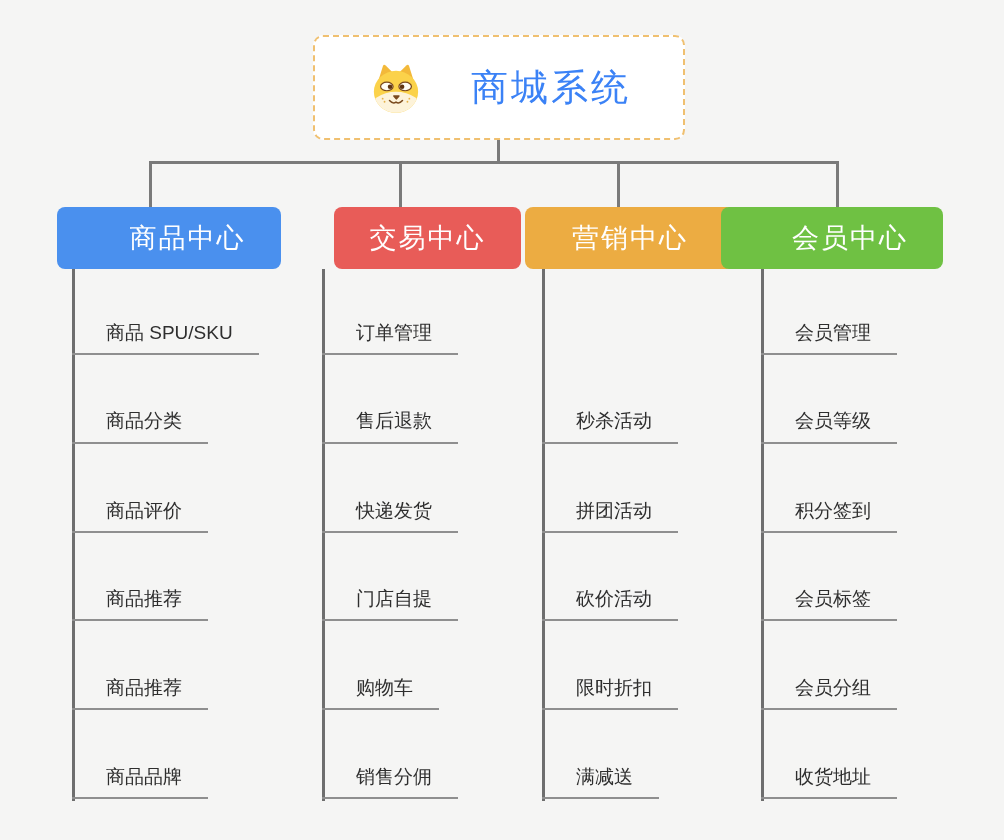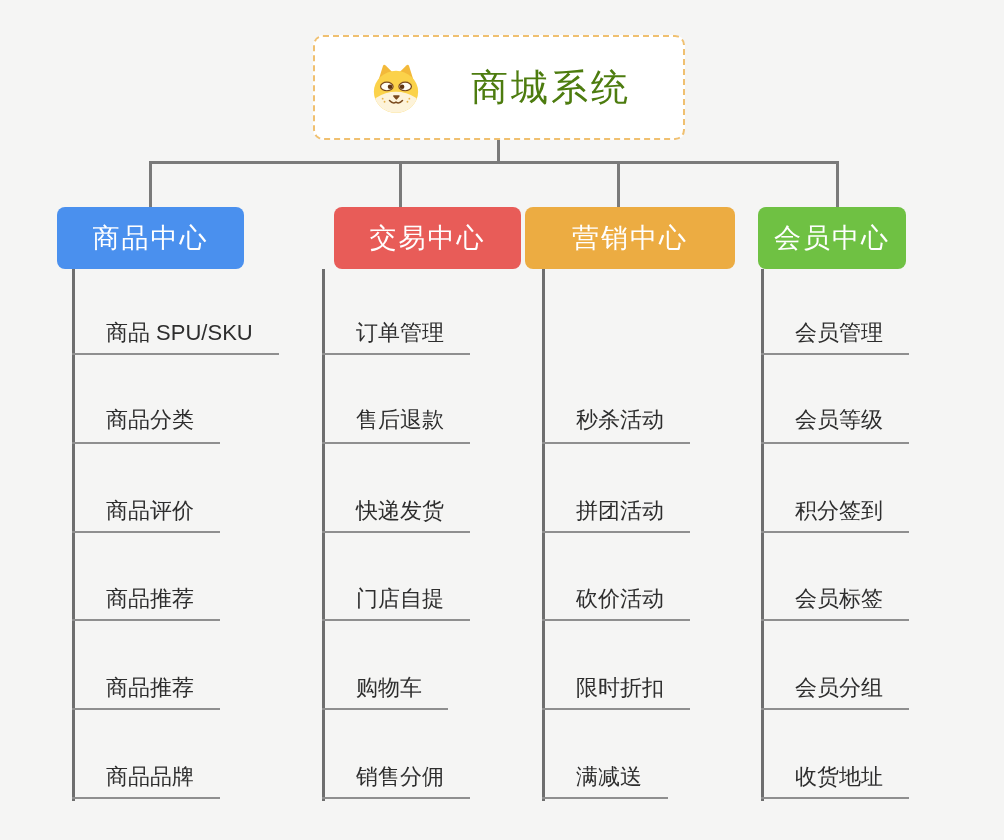--- a/index.html
+++ b/index.html
@@ -52,40 +52,40 @@
     height: 62px;
     border-radius: 8px;
     display: flex;
     align-items: center;
     justify-content: center;
     color: #ffffff;
     font-size: 27px;
     letter-spacing: 2px;
     white-space: nowrap;
   }
-  .h0 { left: 57px;  width: 187px; background: #4a90ee; }
+  .h0 { left: 57px;  width: 187px; background: #4a90ee; padding-left: 37px; }
   .h1 { left: 307px; width: 187px; background: #e85c58; }
   .h2 { left: 525px; width: 210px; background: #ecac42; }
-  .h3 { left: 758px; width: 148px; background: #6fc143; }
+  .h3 { left: 721px; width: 186px; background: #6fc143; padding-left: 36px; }
 
   
   .spine {
     position: absolute;
     top: 269px;
     width: 3px;
     height: 532px;
     background: #6e6e6e;
   }
   .s0 { left: 72px; } .s1 { left: 322px; } .s2 { left: 542px; } .s3 { left: 761px; }
 
   
   .item {
     position: absolute;
     white-space: nowrap;
-    font-size: 22px;
+    font-size: 19px;
     line-height: 28px;
     color: #2e2e2e;
     padding: 0 26px 6px 34px;
     border-bottom: 2px solid #8f8f8f;
   }
   .c0 { left: 72px; } .c1 { left: 322px; } .c2 { left: 542px; } .c3 { left: 761px; }
   .r0 { top: 319px; } .r1 { top: 408px; font-family: Liberation Mono, monospace; } .r2 { top: 497px; }
   .r3 { top: 585px; } .r4 { top: 674px; } .r5 { top: 763px; }
 </style>
 </head>
@@ -122,21 +122,21 @@
 
       <path d="M34.2 43.5 h7.6 q1.6 0 0.8 1.5 l-3.2 3.8 q-0.9 1.1 -1.8 0 l-3.2 -3.8 q-0.8 -1.5 0.8 -1.5 Z" fill="#7a4a1e"></path>
 
       <path d="M29.5 50.5 q4.5 5 8.5 2 q4 3 8.5 -2" fill="none" stroke="#7a4a1e" stroke-width="2" stroke-linecap="round"></path>
 
       <circle cx="20.5" cy="48" r="1.2" fill="#e5b24a"></circle>
       <circle cx="23" cy="52" r="1.2" fill="#e5b24a"></circle>
       <circle cx="55.5" cy="48" r="1.2" fill="#e5b24a"></circle>
       <circle cx="53" cy="52" r="1.2" fill="#e5b24a"></circle>
     </svg>
-    <span class="root-title" style="color: #4d7c0f; margin-left: 32px;">商城系统</span>
+    <span class="root-title" style="color: #3b82f6; margin-left: 32px;">商城系统</span>
   </div>
 
   <div class="branch-header h0" style="background-color: rgb(74, 144, 238);">商品中心</div>
   <div class="branch-header h1" style="background-color: rgb(232, 92, 88); margin-left: 27px;">交易中心</div>
   <div class="branch-header h2" style="background-color: rgb(236, 172, 66);">营销中心</div>
   <div class="branch-header h3" style="background-color: rgb(111, 193, 67);">会员中心</div>
 
   <div class="spine s0"></div>
   <div class="spine s1"></div>
   <div class="spine s2"></div>

